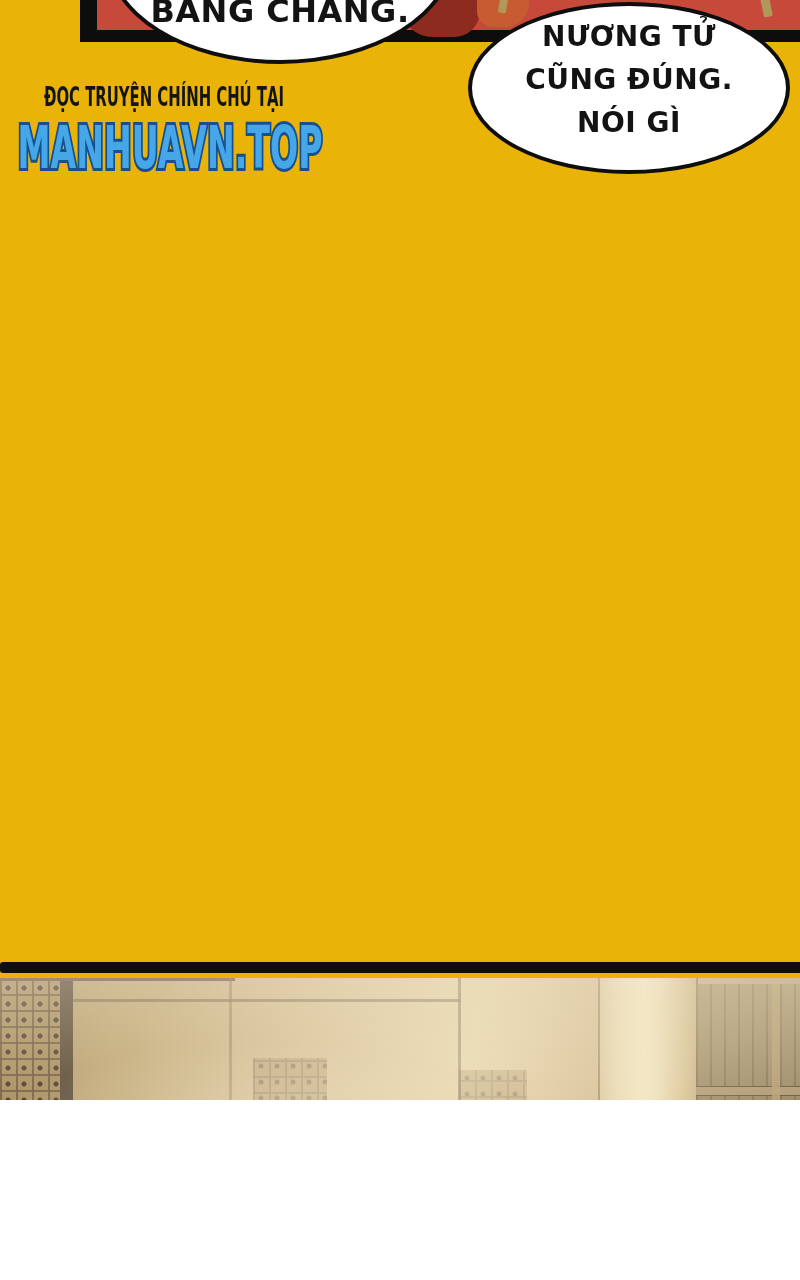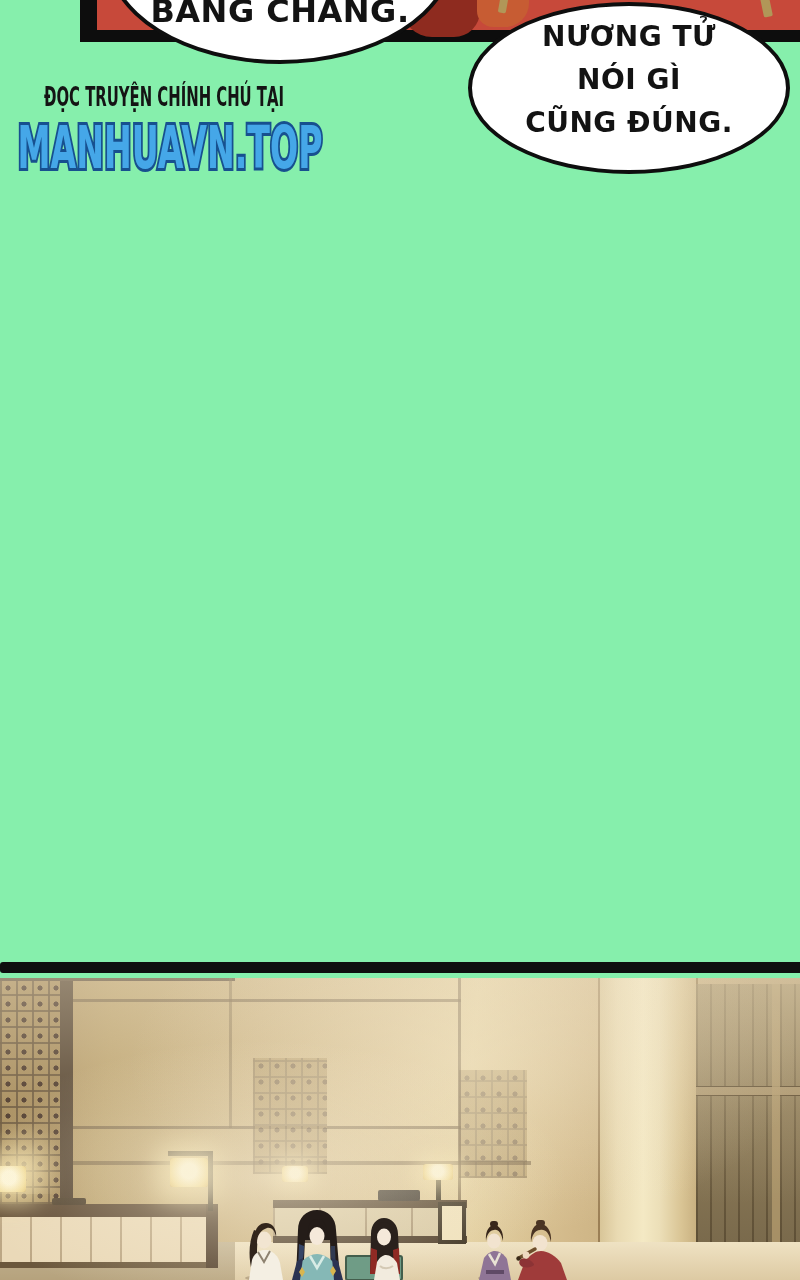--- a/index.html
+++ b/index.html
@@ -1,17 +1,17 @@
 <!DOCTYPE html>
 <html><head>
 <meta charset="utf-8">
 <style>
   html,body{margin:0;padding:0;background:#ffffff;}
   .page{
-    position:relative;width:800px;height:1280px;background:#86efac;
+    position:relative;width:800px;height:1100px;background:#eab308;
     overflow:hidden;font-family:"DejaVu Sans",sans-serif;
   }
   
   .top-strip{position:absolute;left:80px;top:0;width:720px;height:42px;background:#0d0d0d;z-index:1;}
   .top-strip .red-fill{position:absolute;left:17px;top:0;right:0;height:30px;background:#c7493a;}
   .blob-darkred{position:absolute;left:305px;top:0;width:78px;height:37px;background:#8e2b1f;border-radius:0 0 26px 30px;}
   .blob-orange{position:absolute;left:380px;top:0;width:52px;height:27px;background:#c75c33;border-radius:0 0 24px 16px;}
   .hairpin{position:absolute;background:#b19758;border-radius:2px;z-index:40;}
   .hairpin.p1{left:499px;top:-2px;width:8px;height:15px;transform:rotate(10deg);}
   .hairpin.p2{left:762px;top:-3px;width:9px;height:20px;transform:rotate(-12deg);}
@@ -117,22 +117,22 @@
       <div class="blob-darkred"></div>
       <div class="blob-orange"></div>
     </div>
   </div>
 
   <div class="bubble bubble-left">
     <div class="btxt">BẰNG CHÀNG.</div>
   </div>
   <div class="bubble bubble-right">
     <div class="bline">NƯƠNG TỬ</div>
+    <div class="bline">CŨNG ĐÚNG.</div>
     <div class="bline">NÓI GÌ</div>
-    <div class="bline">CŨNG ĐÚNG.</div>
   </div>
   <div class="hairpin p1"></div>
   <div class="hairpin p2"></div>
 
   <svg class="watermark" viewBox="0 0 340 100">
     <text x="164" y="26" text-anchor="middle" font-family="DejaVu Sans, sans-serif" font-size="27" font-weight="bold" fill="#141414" textLength="240" lengthAdjust="spacingAndGlyphs">ĐỌC TRUYỆN CHÍNH CHỦ TẠI</text>
     <text x="170" y="88" text-anchor="middle" font-family="DejaVu Sans, sans-serif" font-size="58" font-weight="bold" fill="#45a7e8" stroke="#17508f" stroke-width="6" paint-order="stroke" textLength="305" lengthAdjust="spacingAndGlyphs">MANHUAVN.TOP</text>
   </svg>
 
   <div class="divider-bar"></div>

